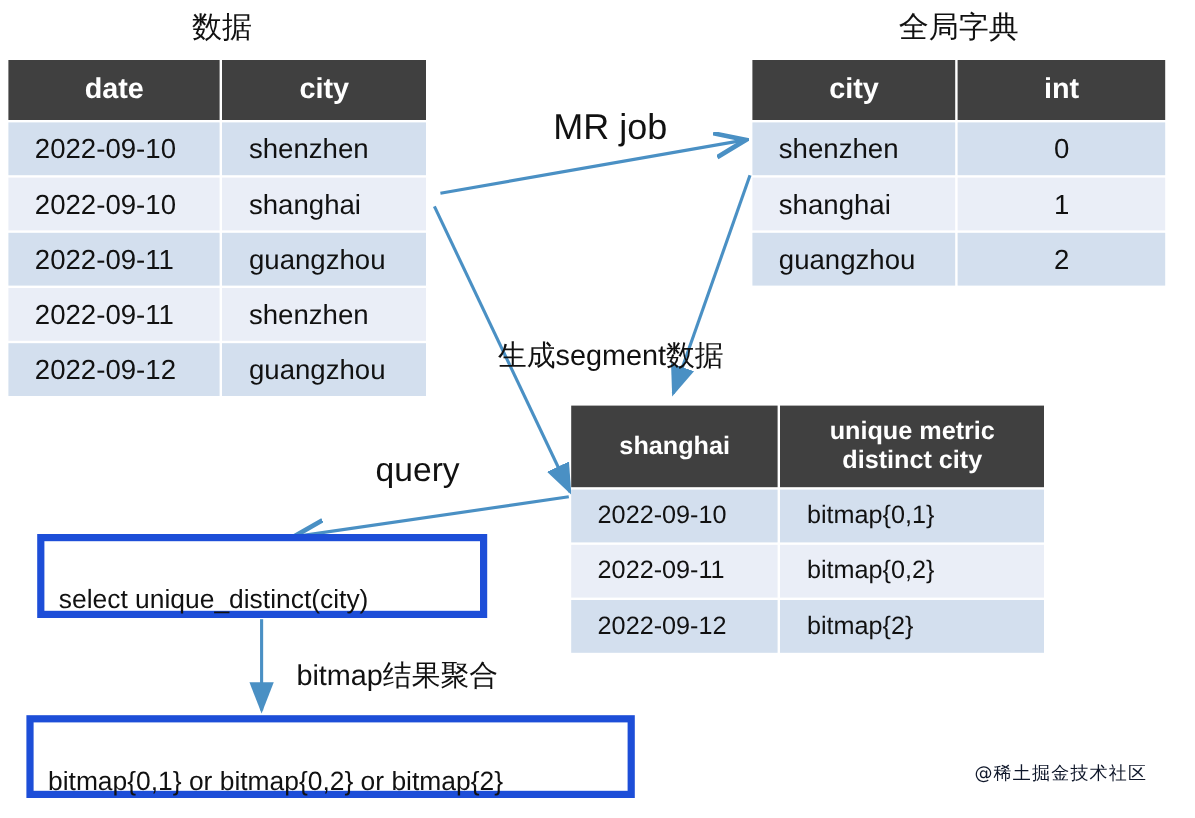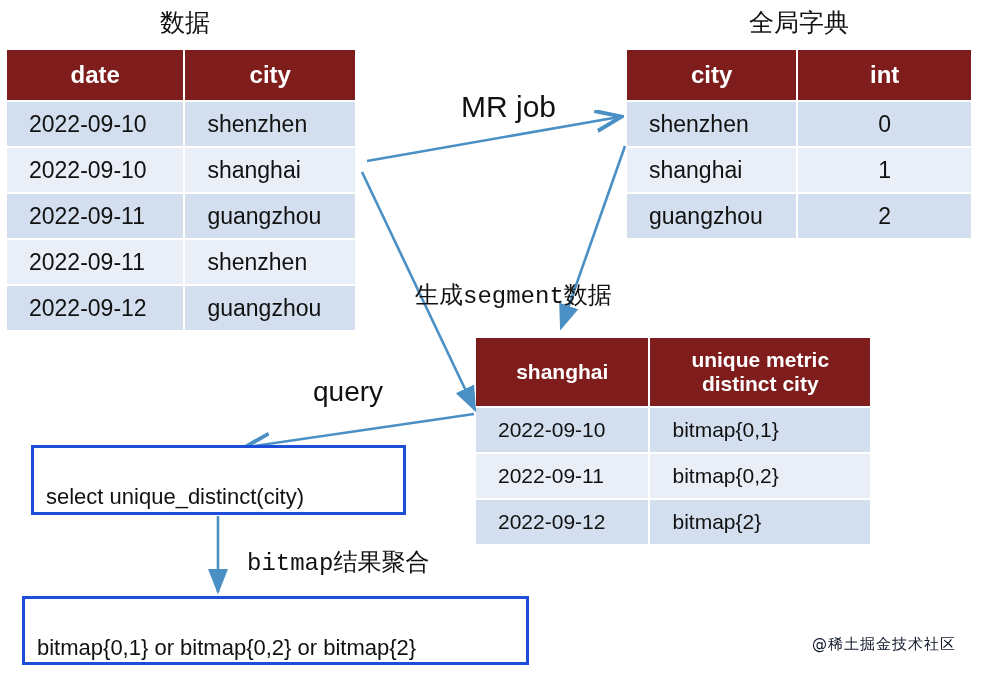--- a/index.html
+++ b/index.html
@@ -35,21 +35,21 @@
 
   
   table.grid {
     border-collapse: separate;
     border-spacing: 2px 2px;
     table-layout: fixed;
     width: 100%;
     height: 100%;
   }
   table.grid th {
-    background: #7f1d1d;
+    background: #404040;
     color: #ffffff;
     font-weight: bold;
     text-align: center;
     vertical-align: middle;
     padding: 0 6px;
     line-height: 1.12;
   }
   table.grid td {
     vertical-align: middle;
     padding: 0 22px;
@@ -70,41 +70,41 @@
   #tbl-dict th { font-size: 24px; height: 50px; }
   #tbl-dict td { font-size: 23px; height: 42px; }
 
   
   #tbl-seg { left: 474px; top: 336px; width: 398px; height: 208px; }
   #tbl-seg th { font-size: 21px; height: 68px; }
   #tbl-seg td { font-size: 21px; height: 44px; }
 
   
   .outbox {
-    border: 3px solid #1d4ed8;
+    border: 6px solid #1d4ed8;
     background: #ffffff;
     box-sizing: border-box;
     font-size: 22px;
     line-height: 28px;
     color: #111111;
     padding: 7px 10px 6px 12px;
     white-space: pre-line;
   }
   #box-query  { left: 31px;  top: 445px; width: 375px; height: 70px; }
   #box-result { left: 22px;  top: 596px; width: 507px; height: 69px; }
 
   
   .flow-label {
     font-size: 22px;
     color: #111111;
     white-space: nowrap;
     line-height: 26px;
   }
   .flow-label.cjk {
-    font-family: Liberation Mono, monospace;
+    font-family: Liberation Sans, sans-serif;
   }
   .flow-label.mixed {
     font-family: "Liberation Sans", "DejaVu Sans", sans-serif;
   }
   #lbl-mrjob   { left: 461px; top: 94px;  font-size: 30px; }
   #lbl-genseg  { left: 415px; top: 284px; font-size: 24px; }
   #lbl-query   { left: 313px; top: 379px; font-size: 28px; }
   #lbl-bitmapagg { left: 247px; top: 551px; font-size: 24px; }
 
   

